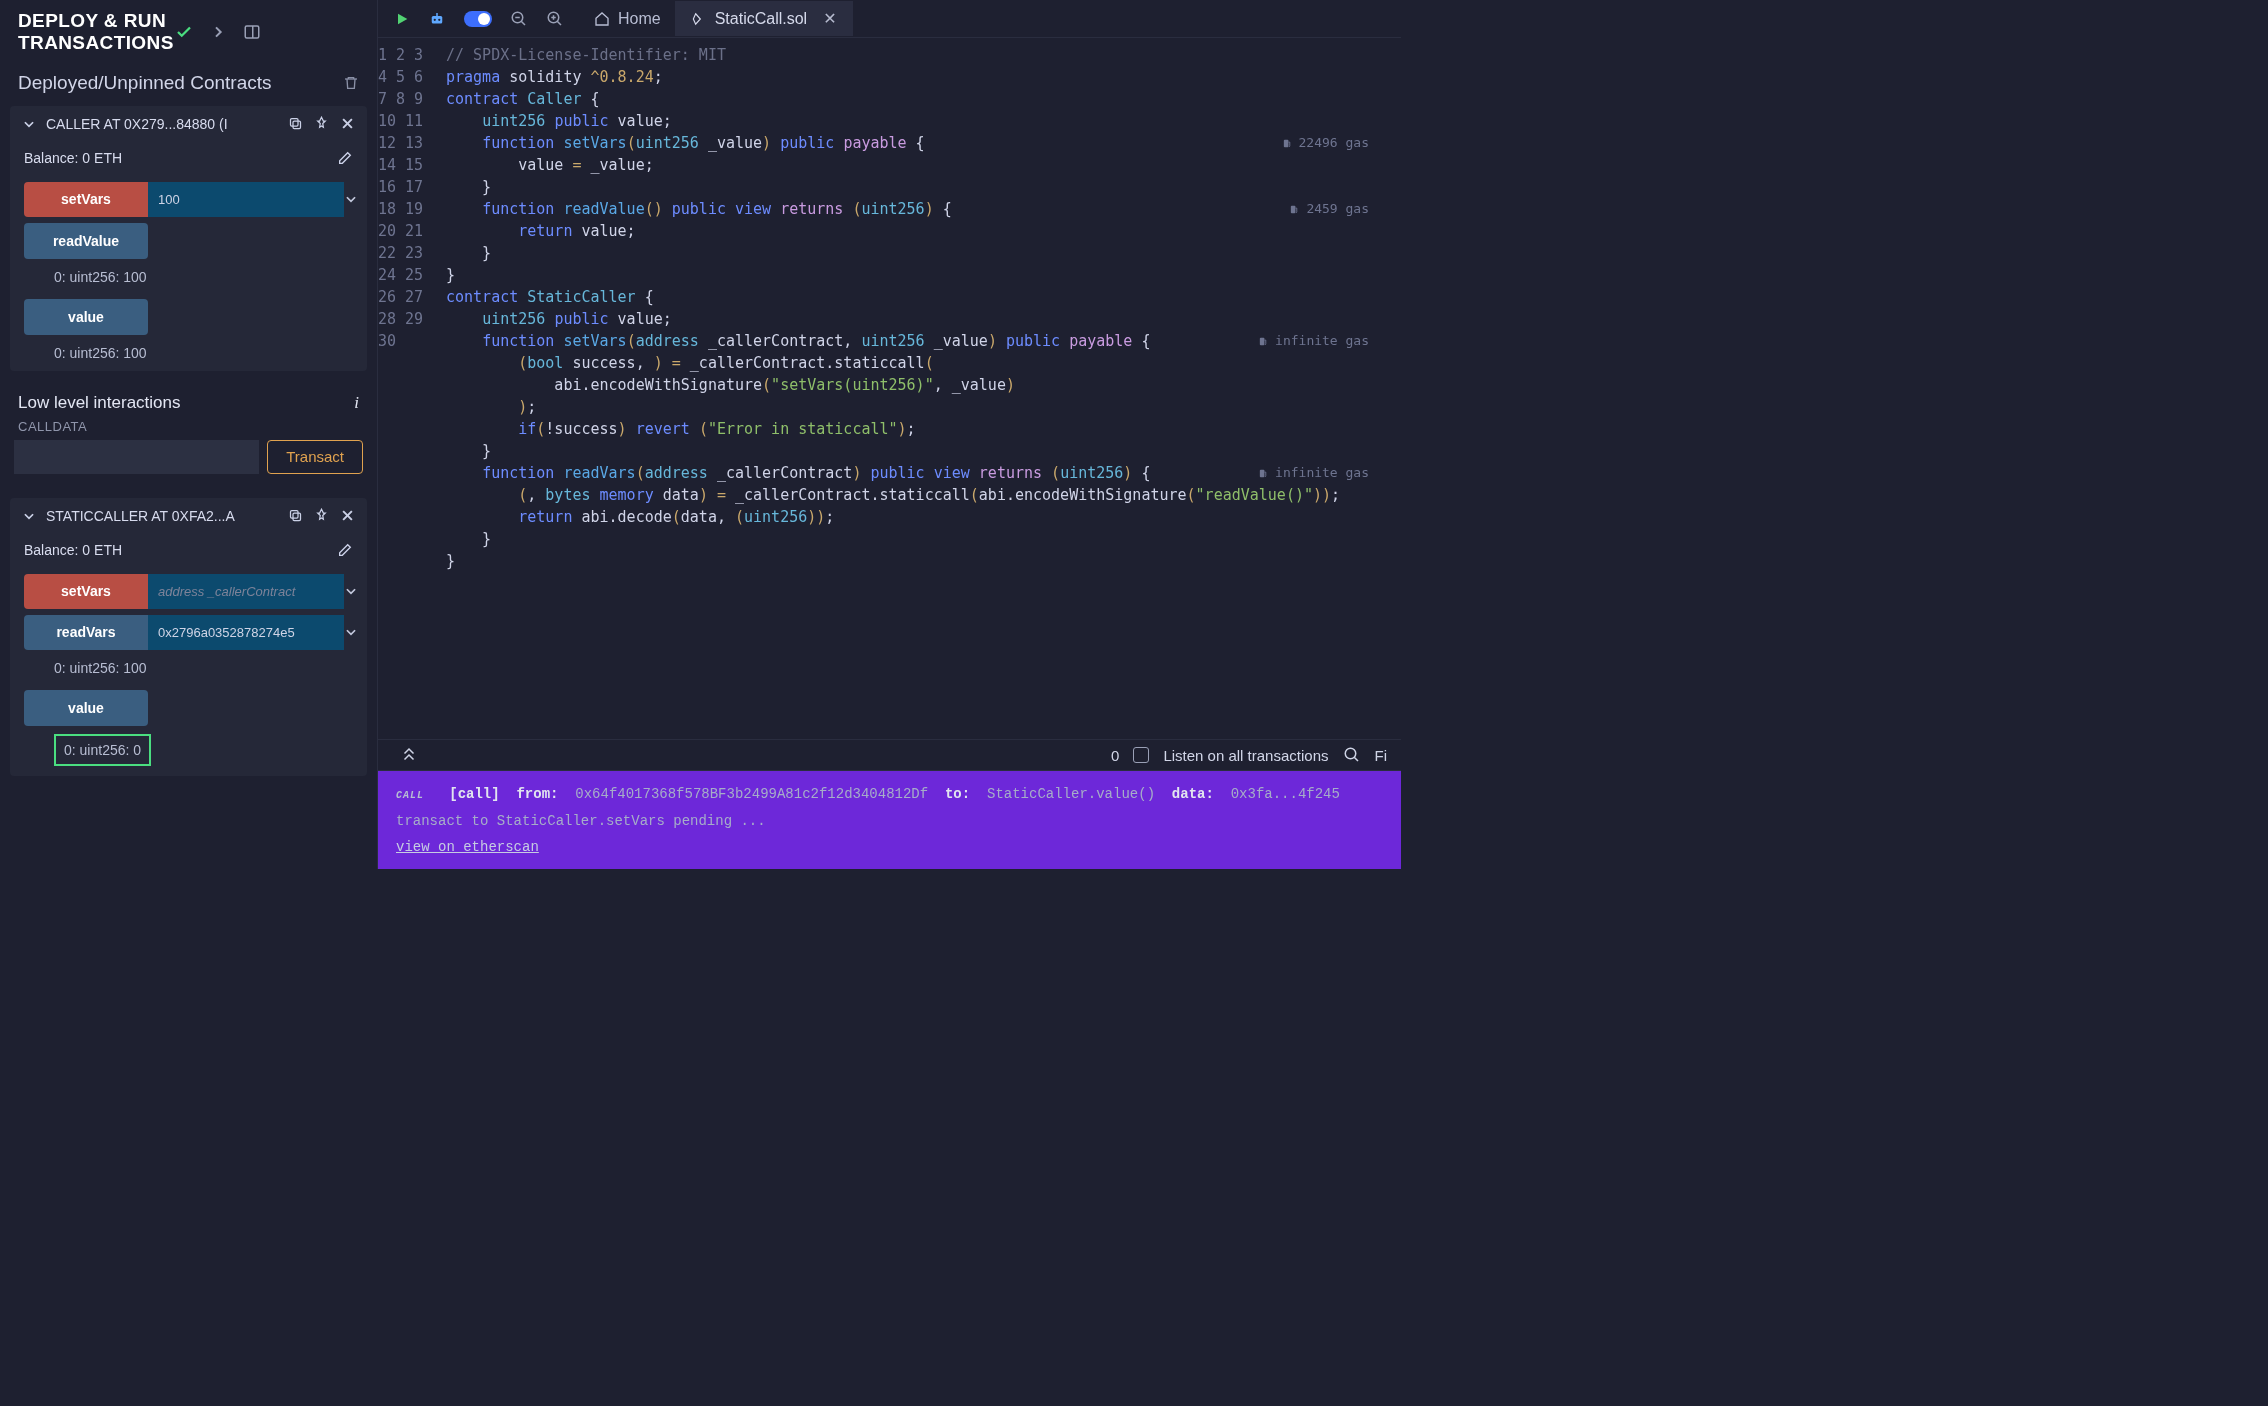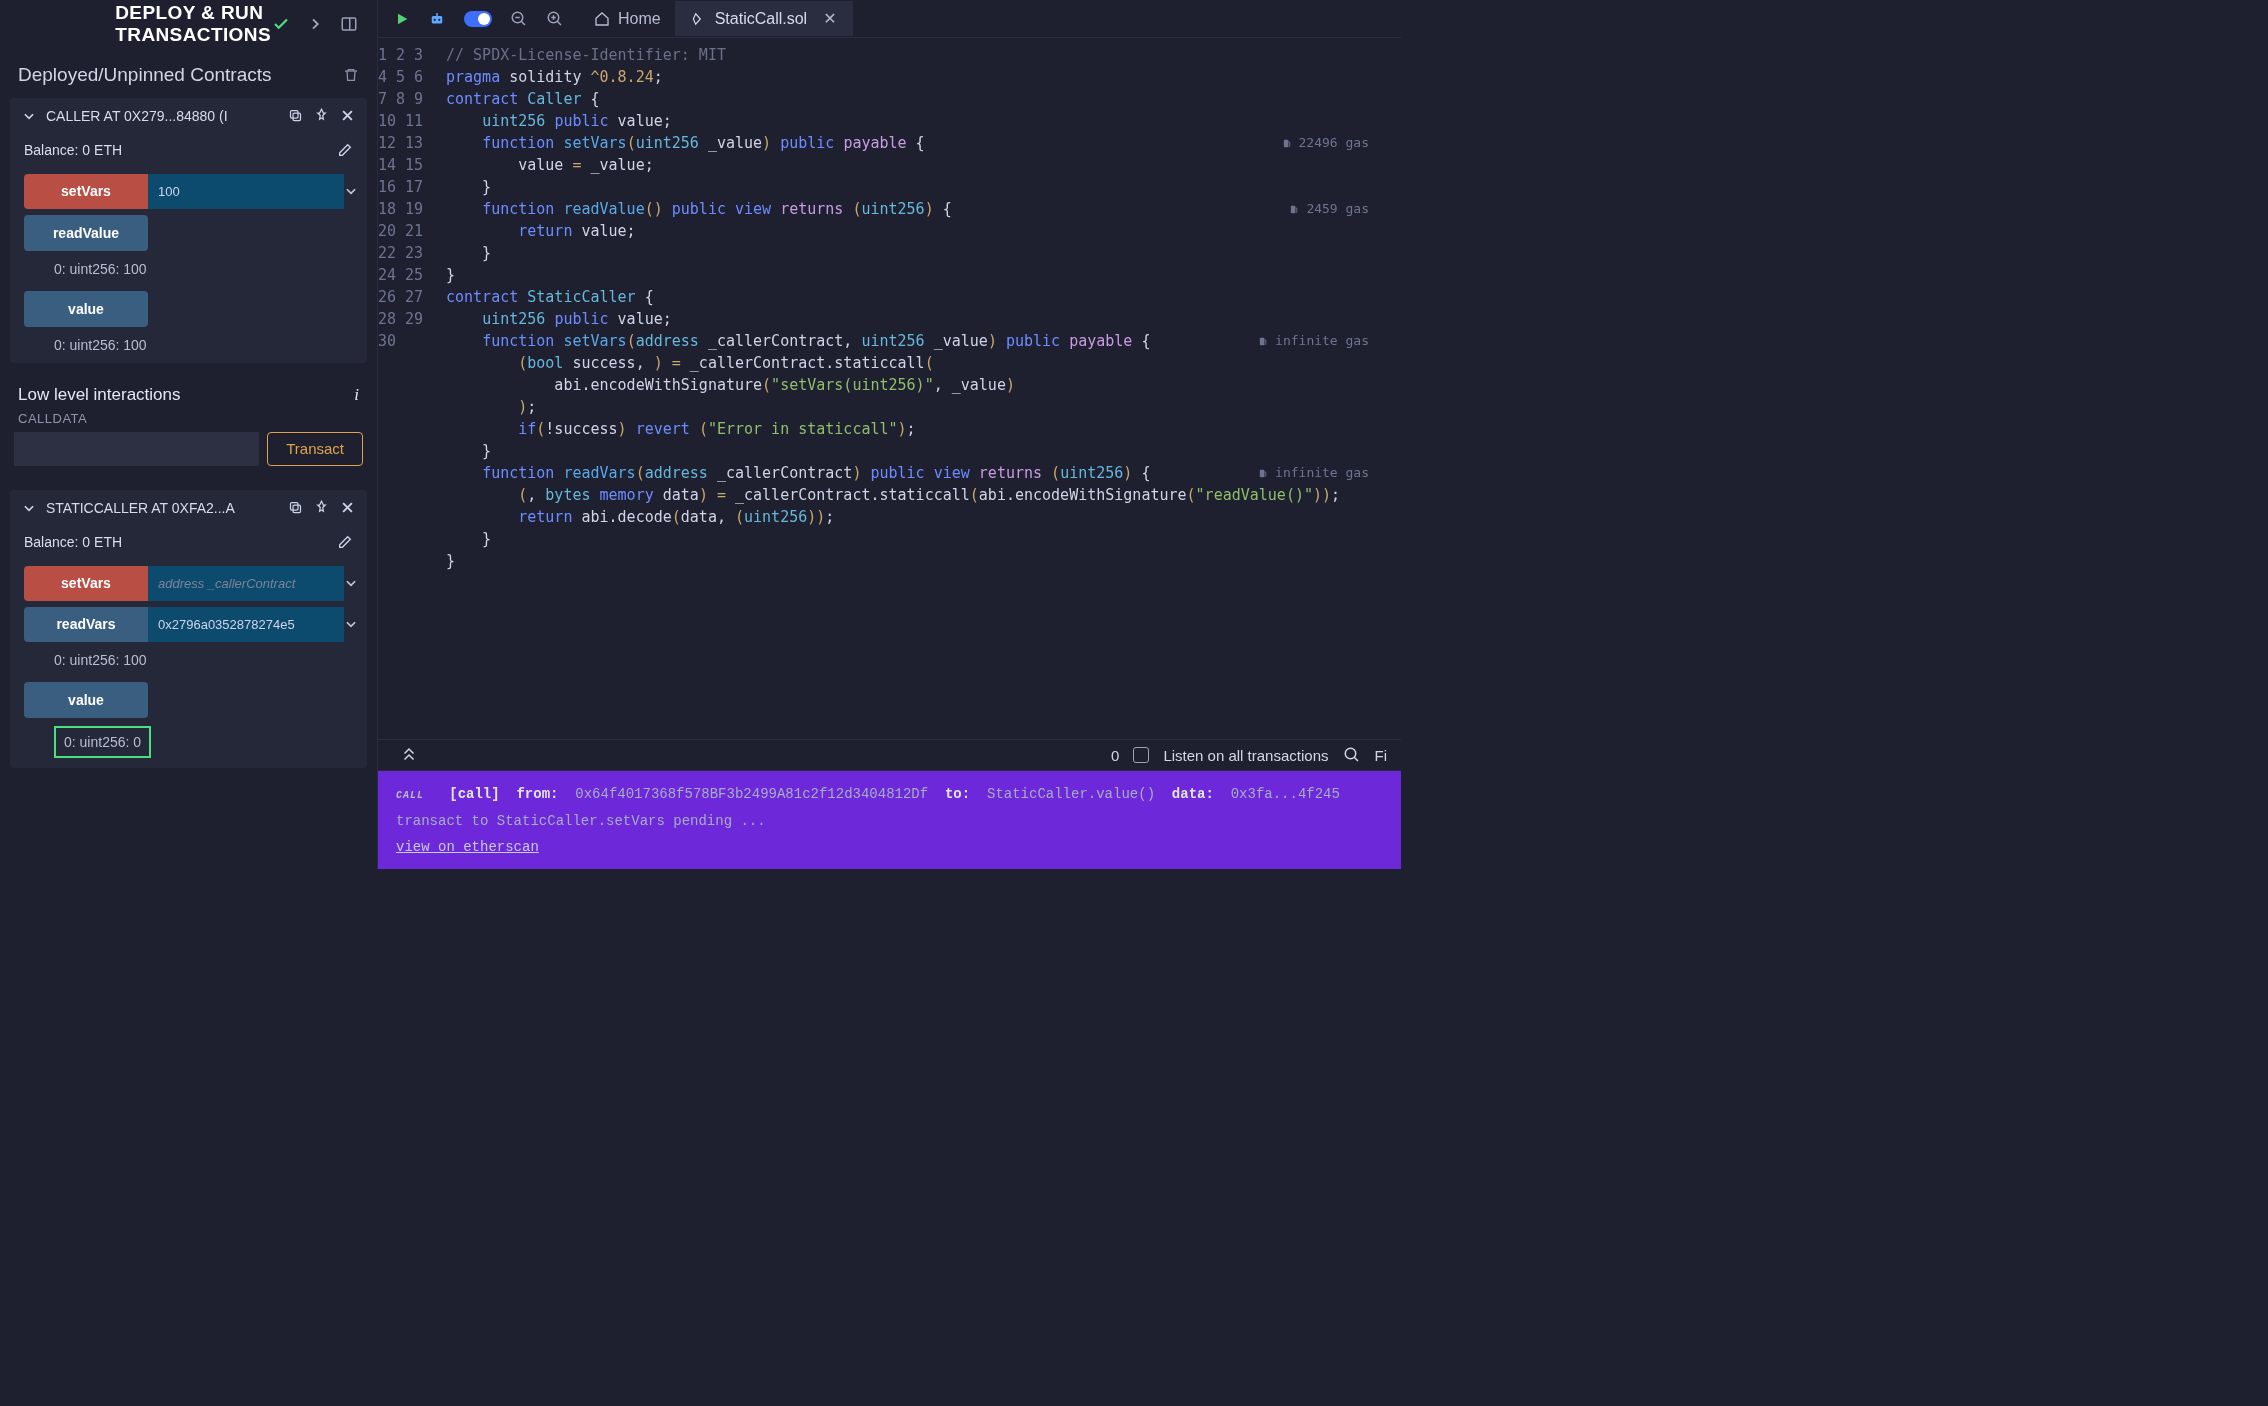--- a/index.html
+++ b/index.html
@@ -1,21 +1,21 @@
 <!DOCTYPE html>
 <html><head>
 <meta charset="utf-8">
 <style>
 * { margin:0; padding:0; box-sizing:border-box; }
 body { font-family: -apple-system, BlinkMacSystemFont, "Segoe UI", sans-serif; background:#1e2030; color:#a6adc8; width:1401px; height:869px; overflow:hidden; }
 .app { display:flex; height:100%; }
 
 
 .sidebar { width:378px; background:#1e2030; border-right:1px solid #2a2d3f; display:flex; flex-direction:column; overflow-y:auto; }
-.sidebar-header { display:flex; align-items:center; justify-content:flex-end; padding:2px 18px 4px; }
+.sidebar-header { display:flex; align-items:center; justify-content:flex-start; padding:10px 18px 4px; }
 .sidebar-title { color:#fff; font-weight:700; font-size:19px; line-height:1.15; letter-spacing:.4px; }
 .sidebar-header-icons { display:flex; gap:14px; align-items:center; }
 .hdr-ico { width:20px; height:20px; color:#9aa0b6; cursor:pointer; display:flex; align-items:center; justify-content:center; }
 .check-ico { color:#4ade80; }
 .section-sub { padding:14px 18px 6px; display:flex; align-items:center; justify-content:space-between; }
 .section-sub h2 { color:#d1d5e8; font-size:19px; font-weight:400; }
 .trash-ico { color:#8a90a6; cursor:pointer; }
 
 .contract-card { background:#252838; margin:6px 10px 12px; border-radius:4px; padding:0 0 2px; }
 .c-head { display:flex; align-items:center; padding:10px 12px 10px 12px; gap:10px; }

